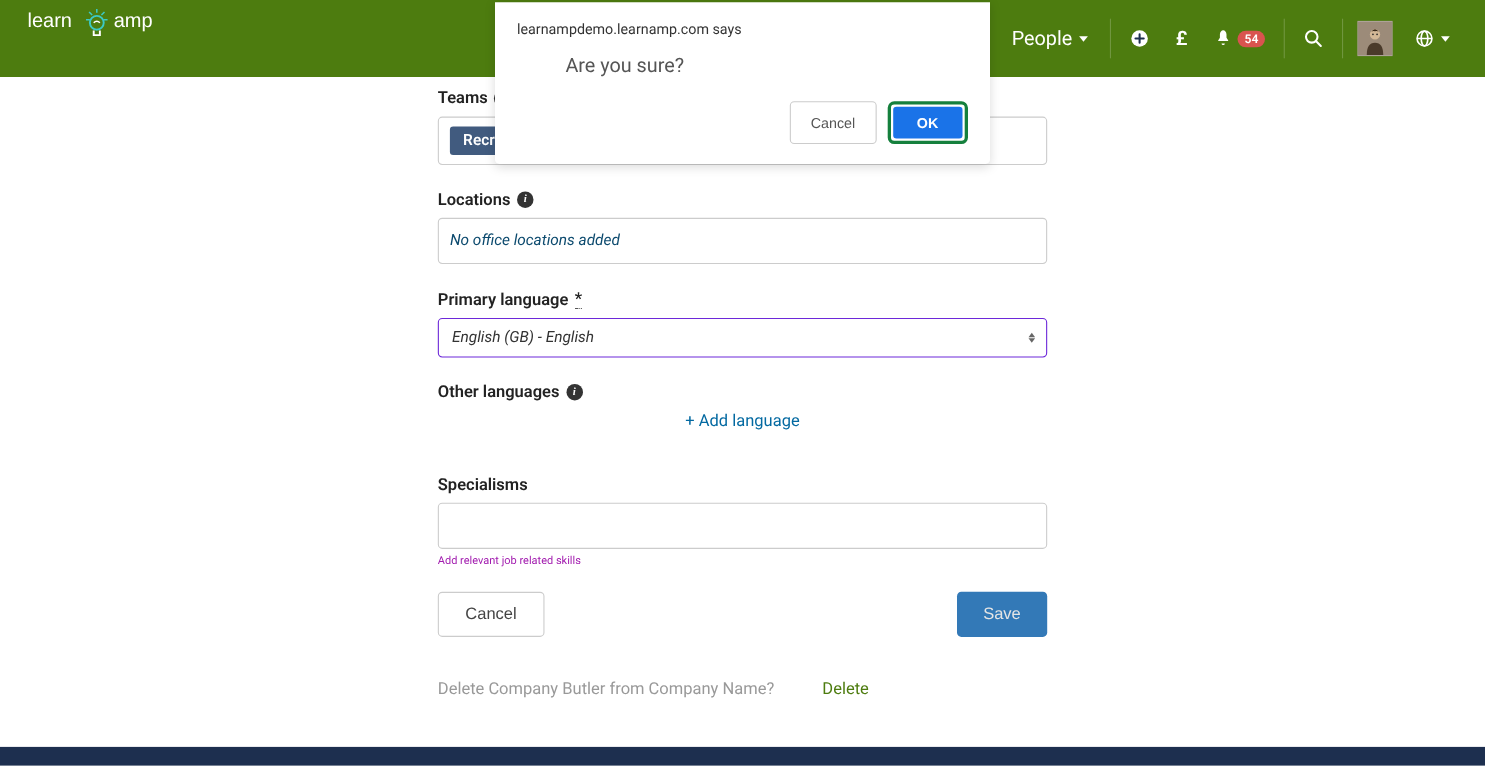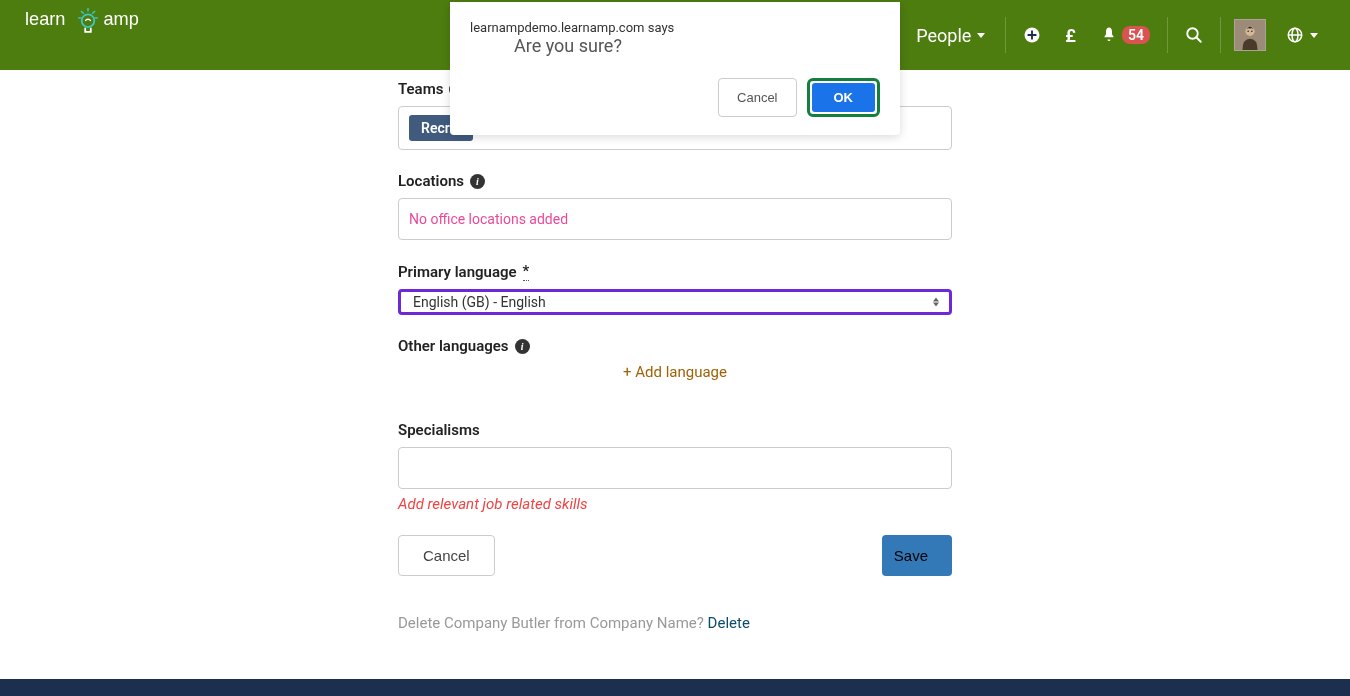--- a/index.html
+++ b/index.html
@@ -15,49 +15,49 @@
     }
     .logo { display: flex; align-items: center; color: #fff; font-size: 22px; font-weight: 300; margin-left: 15px; }
     .logo svg { width: 140px; height: 40px; }
     .nav-right { display: flex; align-items: center; gap: 0; height: 100%; }
     .nav-item { color: #fff; padding: 0 15px; font-size: 18px; display: flex; align-items: center; gap: 6px; height: 100%; cursor: pointer; }
     .caret-down { width: 0; height: 0; border-left: 4px solid transparent; border-right: 4px solid transparent; border-top: 5px solid #fff; display: inline-block; }
     .nav-divider { width: 1px; height: 36px; background: rgba(255,255,255,0.2); margin: 0 5px; }
     .nav-icon-btn { padding: 0 12px; display: flex; align-items: center; cursor: pointer; height: 100%; position: relative; }
     .nav-icon-btn svg { width: 18px; height: 18px; fill: #fff; }
     .pound { color: #fff; font-size: 18px; font-weight: 600; }
-    .badge { background: #d9534f; color: #fff; font-size: 14px; padding: 1px 6px; border-radius: 8px; margin-left: 4px; font-weight: 600; }
+    .badge { background: #d9534f; color: #fff; font-size: 11px; padding: 1px 6px; border-radius: 8px; margin-left: 4px; font-weight: 600; }
     .avatar { width: 32px; height: 32px; background: #8a7a6a; border: 1px solid rgba(255,255,255,0.3); margin: 0 8px; display:flex; align-items:center; justify-content:center;}
     
     .container { max-width: 554px; margin: 0 auto; padding: 10px 0 40px 0; }
     .form-group { margin-bottom: 22px; }
     .form-label { font-weight: 600; color: #222; display: flex; align-items: center; gap: 6px; margin-bottom: 8px; font-size: 15px;}
     .info-icon { width: 15px; height: 15px; border-radius: 50%; background: #333; color: #fff; display: inline-flex; align-items: center; justify-content: center; font-size: 10px; font-weight: bold; font-style: italic; font-family: Georgia, serif;}
     .asterisk { border-bottom: 1px dotted #555; }
     .field-box { border: 1px solid #ccc; border-radius: 4px; padding: 8px 10px; min-height: 42px; display: flex; align-items: center; }
-    .field-box.empty { color: #ec4899; }
+    .field-box.empty { color: #0c4a6e; font-style: italic; }
     .tag-chip { background: #415b7f; color: #fff; padding: 5px 12px; border-radius: 3px; font-size: 14px; font-weight: 600;}
-    .select-box { border: 3px solid #6d28d9; border-radius: 4px; padding: 10px 12px; height: 26px; position: relative; display: flex; align-items: center; }
+    .select-box { border: 1px solid #6d28d9; border-radius: 4px; padding: 10px 12px; height: 36px; position: relative; display: flex; align-items: center; font-style: italic; }
     .select-arrows { position: absolute; right: 10px; top: 50%; transform: translateY(-50%); display: flex; flex-direction: column; gap: 1px;}
     .select-arrows .up { width:0; height:0; border-left: 3px solid transparent; border-right: 3px solid transparent; border-bottom: 4px solid #666;}
     .select-arrows .down { width:0; height:0; border-left: 3px solid transparent; border-right: 3px solid transparent; border-top: 4px solid #666;}
-    .add-link { color: #a16207; text-align: center; display: block; margin-top: 6px; font-size: 15px; cursor: pointer;}
-    .help-text { color: #ef4444; font-size: 15px; margin-top: 6px; font-style: italic; }
+    .add-link { color: #0369a1; text-align: center; display: block; margin-top: 6px; font-size: 15px; cursor: pointer;}
+    .help-text { color: #a21caf; font-size: 10px; margin-top: 6px; }
     .btn-row { display: flex; justify-content: space-between; margin-top: 10px; }
     .btn { padding: 11px 24px; border-radius: 4px; font-size: 15px; cursor: pointer; border: 1px solid transparent; }
     .btn-default { background: #fff; border-color: #ccc; color: #444; }
-    .btn-primary-save { background: #3379b7; color: #000000; border: none; padding-left: 12px; }
+    .btn-primary-save { background: #3379b7; color: #e5e5e5; border: none; }
     .delete-row { color: #999; margin-top: 38px; font-size: 15px;}
-    .delete-link { color: #0c4a6e; text-decoration: none; cursor: pointer; }
+    .delete-link { color: #4d7c0f; text-decoration: none; cursor: pointer; margin-left: 40px; }
     
     .footer-bar { background: #1d2f4f; height: 17px; position: fixed; bottom: 0; left: 0; right: 0; }
     
     
     .dialog { position: fixed; top: 2px; left: 50%; transform: translateX(-50%); width: 450px; background: #fff; box-shadow: 0 2px 10px rgba(0,0,0,0.15); border-bottom-left-radius: 4px; border-bottom-right-radius: 4px; padding: 18px 20px; z-index: 1000;}
-    .dialog-title { font-size: 13px; color: #333; }
+    .dialog-title { font-size: 13px; color: #333; margin-bottom: 14px; }
     .dialog-msg { font-size: 18px; color: #555; margin-bottom: 22px; margin-left: 44px; }
     .dialog-btns { display: flex; justify-content: flex-end; gap: 10px; }
     .dialog-btn { padding: 7px 18px; border-radius: 4px; font-size: 13px; cursor: pointer; }
     .dialog-cancel { background: #fff; border: 1px solid #ccc; color: #555; }
     .dialog-ok-wrap { border: 3px solid #15803d; border-radius: 6px; padding: 2px;}
     .dialog-ok { background: #1a73e8; color: #fff; border: none; font-weight: 600; padding: 7px 22px; border-radius: 3px;}
   </style>
 </head>
 <body>
 

